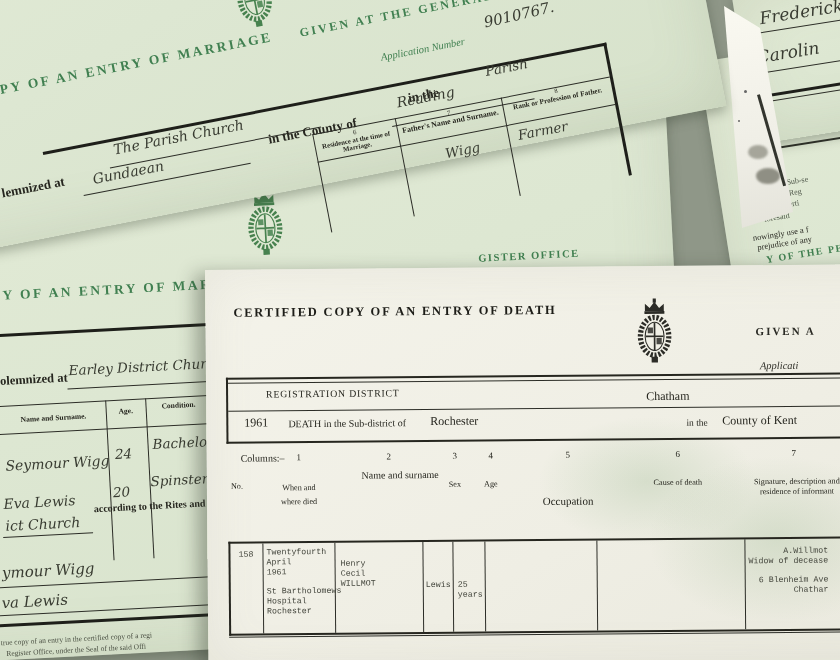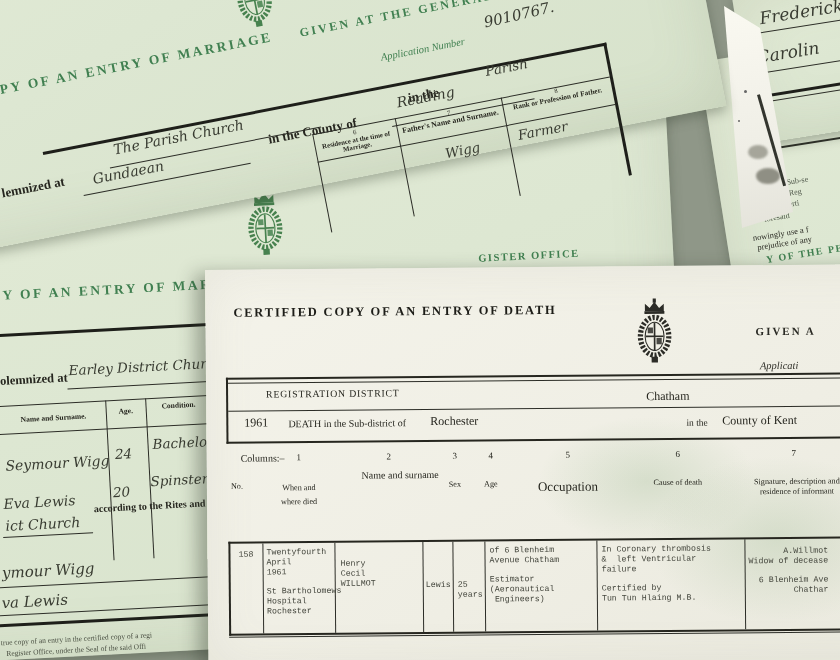--- a/index.html
+++ b/index.html
@@ -190,21 +190,21 @@
   <span class="abs serif ink ctr" style="left:351px;top:183px;width:20px;font-size:9px;">5</span>
   <span class="abs serif ink ctr" style="left:461px;top:183px;width:20px;font-size:9px;">6</span>
   <span class="abs serif ink ctr" style="left:577px;top:183px;width:20px;font-size:9px;">7</span>
 
   <span class="abs serif ink" style="left:24px;top:212px;font-size:8.2px;">No.</span>
   <span class="abs serif ink ctr pl" style="left:52px;top:212px;width:80px;font-size:8.2px;line-height:14px;">When and
 where died</span>
   <span class="abs serif ink ctr" style="left:132px;top:201px;width:100px;font-size:10px;text-align:right;">Name and surname</span>
   <span class="abs serif ink ctr" style="left:233px;top:212px;width:30px;font-size:8.2px;">Sex</span>
   <span class="abs serif ink ctr" style="left:269px;top:212px;width:30px;font-size:8.2px;">Age</span>
-  <span class="abs serif ink ctr" style="left:321px;top:212px;width:80px;font-size:13px;">Occupation</span>
+  <span class="abs serif ink ctr" style="left:321px;top:228px;width:80px;font-size:11px;">Occupation</span>
   <span class="abs serif ink ctr" style="left:421px;top:212px;width:100px;font-size:8.2px;">Cause of death</span>
   <span class="abs serif ink ctr pl" style="left:505px;top:212px;width:170px;font-size:8.2px;line-height:10px;">Signature, description and
 residence of informant</span>
 
   <div class="abs" style="left:21px;top:272px;width:679px;height:90px;border:2.2px solid #26261f;border-right:none;">
     <div class="vline" style="left:32px;top:0;height:90px;"></div>
     <div class="vline" style="left:104px;top:0;height:90px;"></div>
     <div class="vline" style="left:192px;top:0;height:90px;"></div>
     <div class="vline" style="left:222px;top:0;height:90px;"></div>
     <div class="vline" style="left:254px;top:0;height:90px;"></div>
@@ -217,32 +217,20 @@
 
 St Bartholomews
 Hospital
 Rochester</span>
     <span class="abs mono" style="left:110px;top:16px;font-size:8.3px;line-height:9.8px;">Henry
 Cecil
 WILLMOT</span>
     <span class="abs mono" style="left:195px;top:38px;font-size:8.3px;line-height:9.8px;">Lewis</span>
     <span class="abs mono" style="left:227px;top:38px;font-size:8.3px;line-height:9.8px;">25
 years</span>
-    <span class="abs mono" style="left:259px;top:4px;font-size:8.3px;line-height:9.8px;">of 6 Blenheim
-Avenue Chatham
-
-Estimator
-(Aeronautical
- Engineers)</span>
-    <span class="abs mono" style="left:371px;top:4px;font-size:8.3px;line-height:9.8px;">In Coronary thrombosis
-&amp;  left Ventricular
-failure
-
-Certified by
-Tun Tun Hlaing M.B.</span>
     <span class="abs mono" style="left:518px;top:7px;font-size:8.3px;line-height:9.8px;text-align:right;"> A.Willmot
 Widow of decease
 
 6 Blenheim Ave
  Chathar</span>
   </div>
   <div class="rule" style="left:21px;top:367px;width:679px;height:0.8px;"></div>
 </div>
 
 </body></html>

